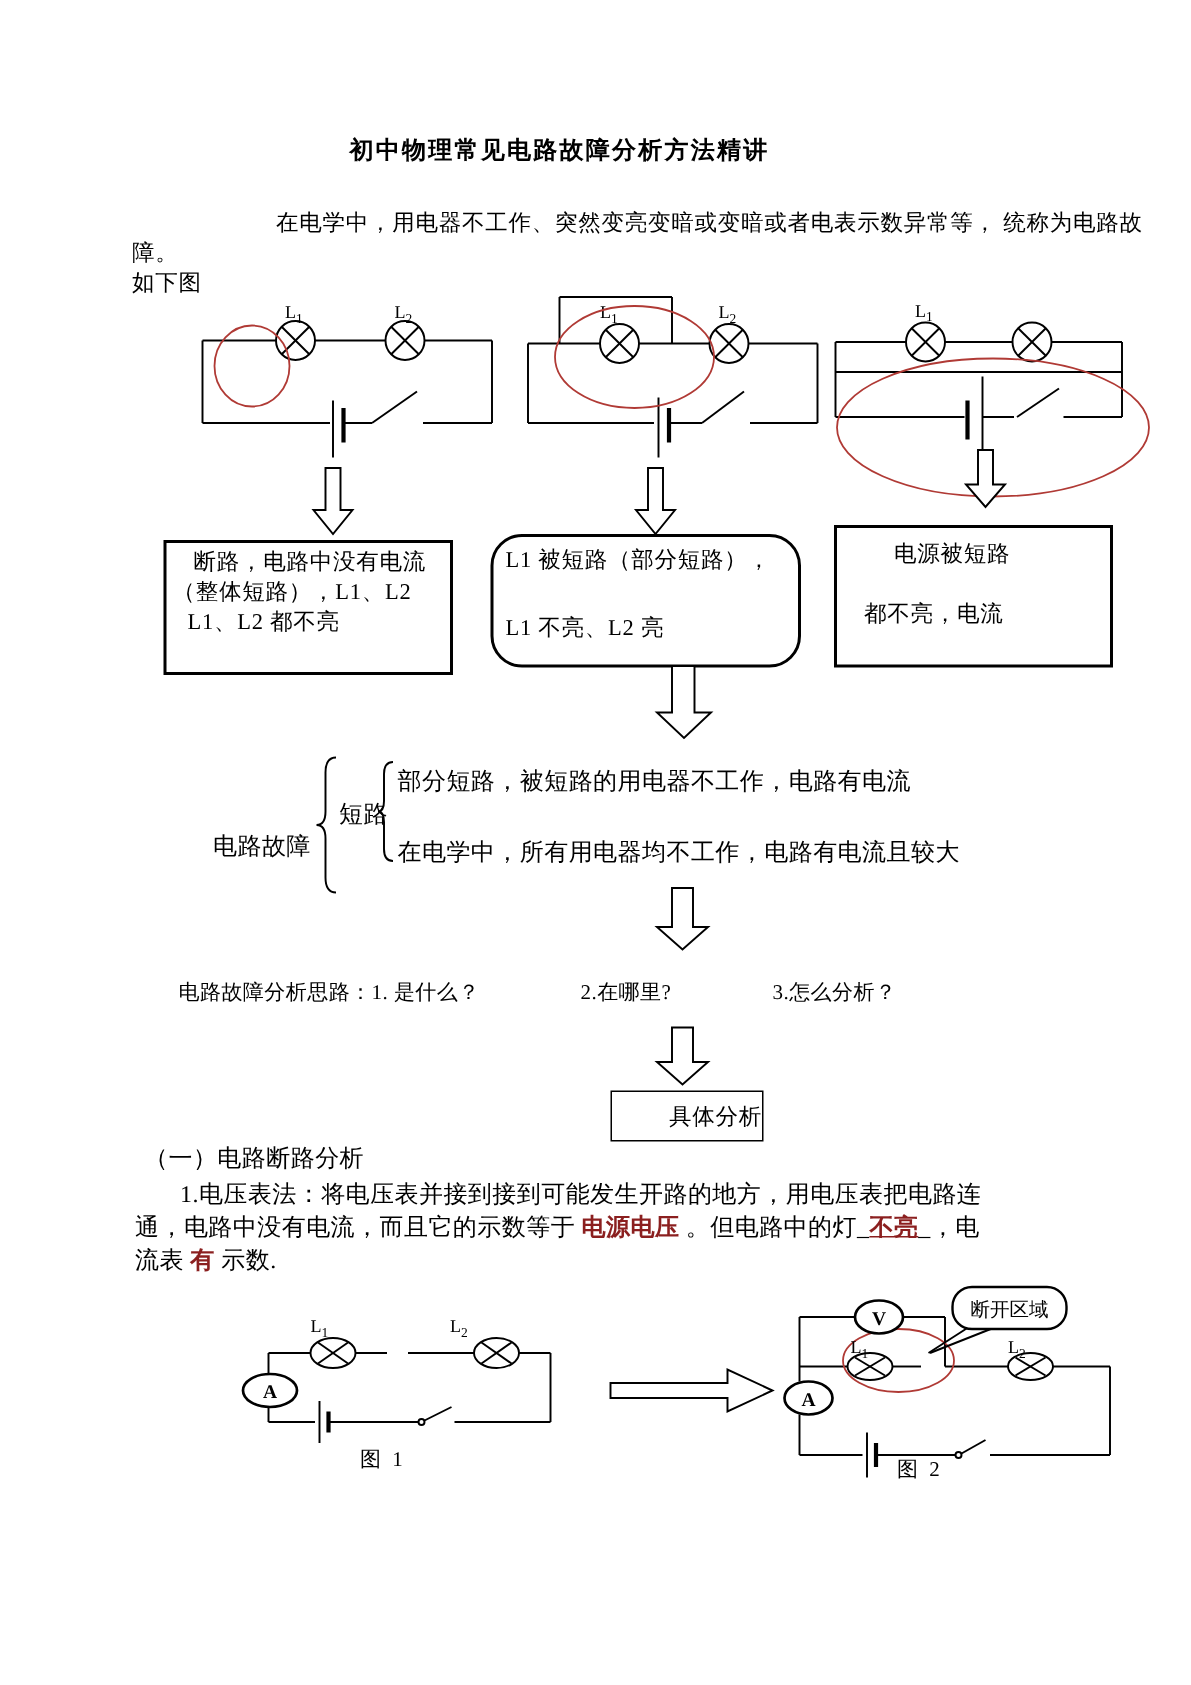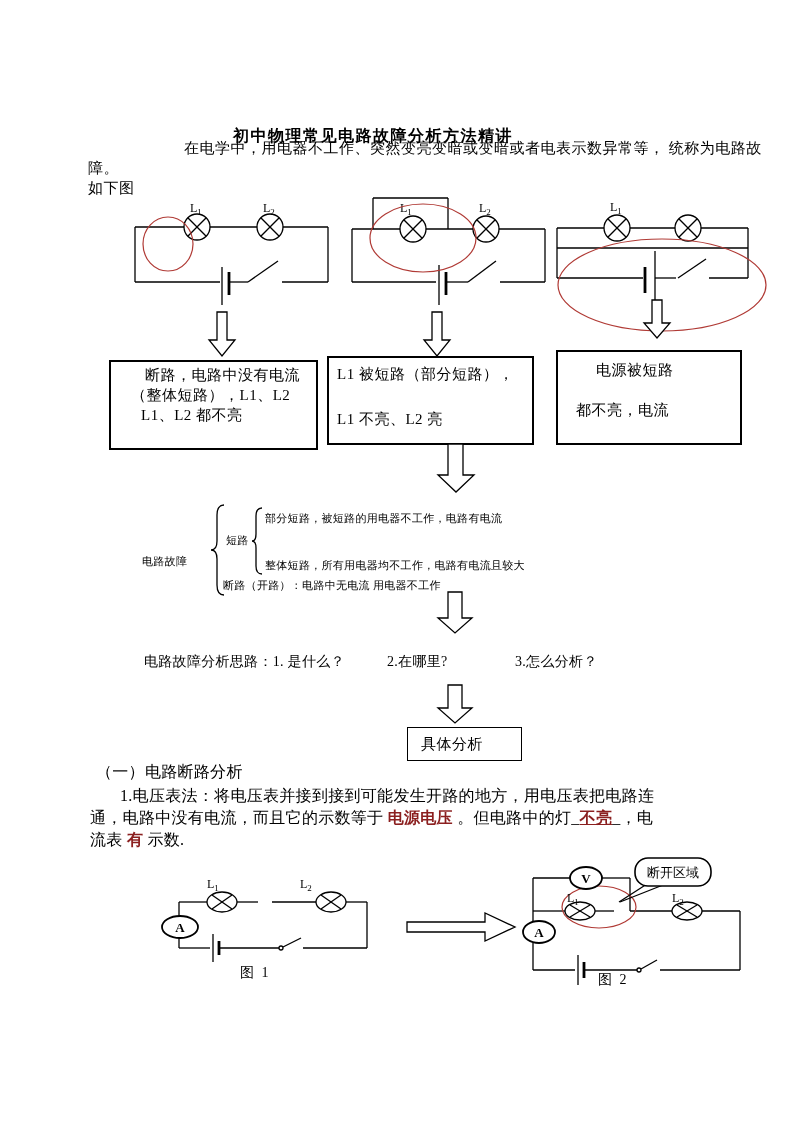--- a/index.html
+++ b/index.html
@@ -1,28 +1,28 @@
 <!DOCTYPE html>
 <html style="--annot-red: #b03a35; --hl-red: #8b1f1f;"><head>
 <meta charset="utf-8">
 <style>
   html,body{margin:0;padding:0;background:#e8e8e8;}
   .page{position:relative;width:794px;height:1123px;margin:0 auto;background:#fff;
         font-family:"Liberation Serif",serif;color:#000;overflow:hidden;}
   .abs{position:absolute;white-space:nowrap;}
-  .title{font-size:16px;font-weight:bold;letter-spacing:1.5px;margin-top:36px;}
+  .title{font-size:16px;font-weight:bold;letter-spacing:1.5px;}
   .body15{font-size:15px;letter-spacing:.5px;}
   .body16{font-size:16px;letter-spacing:.3px;}
-  .tree13{font-size:11px;letter-spacing:.3px;}
+  .tree13{font-size:16px;letter-spacing:.3px;}
   .ana14{font-size:14px;letter-spacing:.3px;}
   .box{position:absolute;border:2px solid #000;background:#fff;}
   .bl{font-size:15px;line-height:20px;white-space:nowrap;letter-spacing:.5px;}
   .redtext{color:var(--hl-red,#8b1f1f);font-weight:bold;}
   .u{text-decoration:underline;}
-  .cbox{position:absolute;border:1.5px solid #000;display:flex;align-items:center;justify-content:flex-start;padding-left:13px;}
+  .cbox{position:absolute;border:1.5px solid #000;display:flex;align-items:center;justify-content:flex-end;}
   svg.abs{overflow:visible;}
   svg line,svg path,svg polyline{stroke:#000;stroke-width:1.3;fill:none;}
   svg .lamp{fill:#fff;stroke:#000;stroke-width:1.3;}
   svg .meter{fill:#fff;stroke:#000;stroke-width:1.8;}
   svg .blockarrow{fill:#fff;stroke:#000;stroke-width:1.3;}
   svg .thick{stroke-width:2.8;}
   svg .redstroke{stroke:var(--annot-red,#b03a35);stroke-width:1.2;fill:none;}
   svg .bubble{fill:#fff;stroke:#000;stroke-width:1.6;}
   svg text{font-family:"Liberation Serif",serif;fill:#000;}
   svg .lbl{font-size:12px;}
@@ -141,27 +141,27 @@
   <svg class="abs" style="left:205px;top:311px;" width="34" height="46">
     <polygon class="blockarrow" points="12,1 22,1 22,29 30,29 17,45 4,29 12,29"></polygon>
   </svg>
   <svg class="abs" style="left:420px;top:311px;" width="34" height="46">
     <polygon class="blockarrow" points="12,1 22,1 22,29 30,29 17,45 4,29 12,29"></polygon>
   </svg>
   <svg class="abs" style="left:640px;top:299px;" width="34" height="40">
     <polygon class="blockarrow" points="12,1 22,1 22,24 30,24 17,39 4,24 12,24"></polygon>
   </svg>
 
-  <div class="box" style="left:109px;top:360px;width:189px;height:86px;padding-left:16px;">
+  <div class="box" style="left:109px;top:360px;width:189px;height:86px;">
     <div class="bl" style="margin:3px 0 0 18px;">断路，电路中没有电流</div>
     <div class="bl" style="margin-left:4px;">（整体短路），L1、L2</div>
     <div class="bl" style="margin-left:14px;">L1、L2 都不亮</div>
   </div>
 
-  <div class="box" style="left:327px;top:356px;width:203px;height:85px;">
+  <div class="box" style="left:327px;top:356px;width:203px;height:85px;border-radius:21px;">
     <div class="bl" style="margin:6px 0 0 8px;">L1 被短路（部分短路），</div>
     <div class="bl" style="margin:25px 0 0 8px;">L1 不亮、L2 亮</div>
   </div>
 
   <div class="box" style="left:556px;top:350px;width:182px;height:91px;">
     <div class="bl" style="margin:8px 0 0 38px;">电源被短路</div>
     <div class="bl" style="margin:20px 0 0 18px;font-family:Liberation Serif, serif;">都不亮，电流</div>
   </div>
 
   <svg class="abs" style="left:436px;top:443px;" width="40" height="50">
@@ -170,28 +170,27 @@
 
   <div class="abs tree13" style="left:142px;top:554px;">电路故障</div>
   <svg class="abs" style="left:210px;top:504px;" width="16" height="92">
     <path d="M14,1 Q7,1 7,11 L7,37 Q7,46 1,46 Q7,46 7,55 L7,81 Q7,91 14,91"></path>
   </svg>
   <div class="abs tree13" style="left:226px;top:533px;">短路</div>
   <svg class="abs" style="left:252px;top:507px;" width="12" height="68">
     <path d="M10,1 Q4,1 4,9 L4,27 Q4,34 0,34 Q4,34 4,41 L4,59 Q4,67 10,67"></path>
   </svg>
   <div class="abs tree13" style="left:265px;top:511px;">部分短路，被短路的用电器不工作，电路有电流</div>
-  <div class="abs tree13" style="left:265px;top:558px;">整体短路，所有用电器均不工作，电路有电流且较大</div>
-  <div class="abs tree13" style="left:223px;top:578px;">断路（开路）：电路中无电流  用电器不工作</div>
+  <div class="abs tree13" style="left:265px;top:558px;">在电学中，所有用电器均不工作，电路有电流且较大</div>
 
   <svg class="abs" style="left:437px;top:591px;" width="36" height="43">
     <polygon class="blockarrow" points="11,1 25,1 25,27 35,27 18,42 1,27 11,27"></polygon>
   </svg>
 
-  <div class="abs ana14" style="left:144px;top:653px;">电路故障分析思路：1. 是什么？</div>
+  <div class="abs ana14" style="left:119px;top:653px;">电路故障分析思路：1. 是什么？</div>
   <div class="abs ana14" style="left:387px;top:653px;">2.在哪里?</div>
   <div class="abs ana14" style="left:515px;top:653px;">3.怎么分析？</div>
 
   <svg class="abs" style="left:437px;top:684px;" width="36" height="40">
     <polygon class="blockarrow" points="11,1 25,1 25,24 35,24 18,39 1,24 11,24"></polygon>
   </svg>
 
   <div class="cbox body15" style="left:407px;top:727px;width:100px;height:32px;">
     <span>具体分析</span>
   </div>

